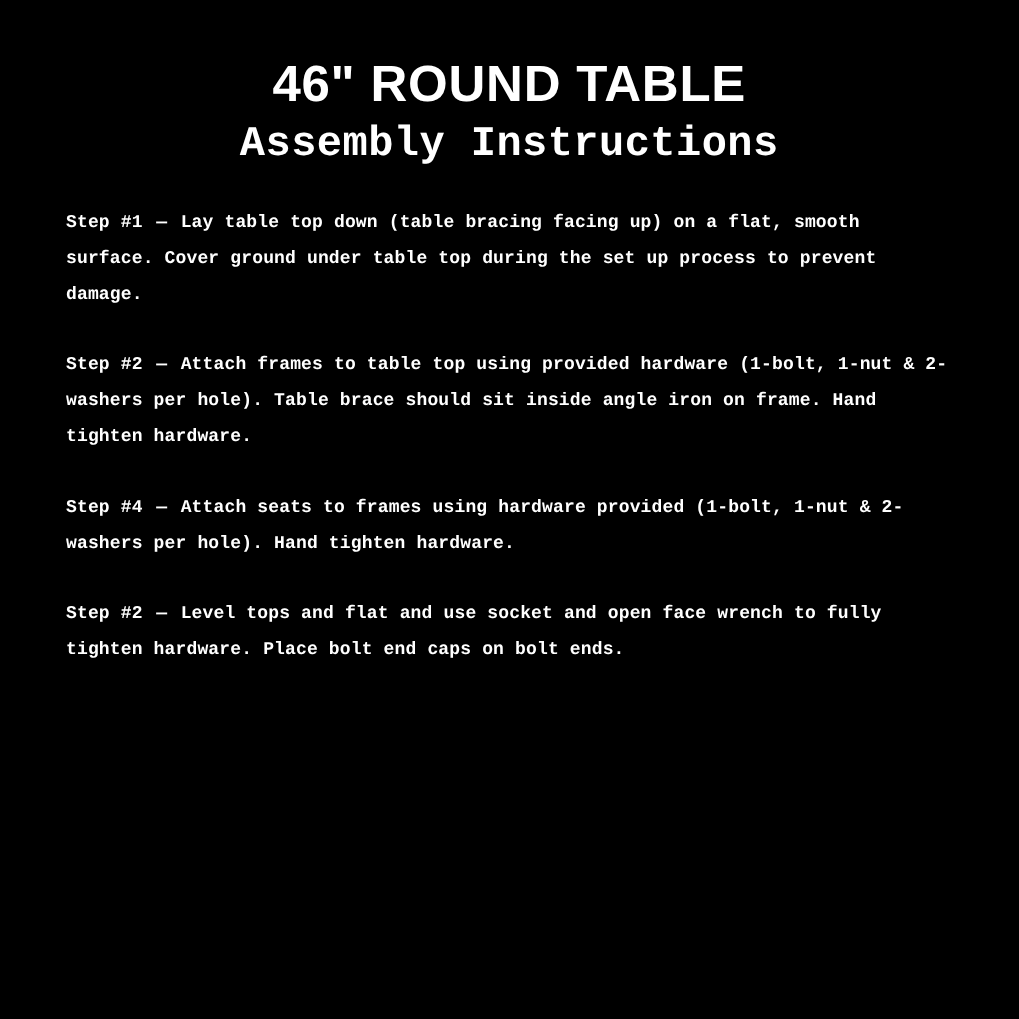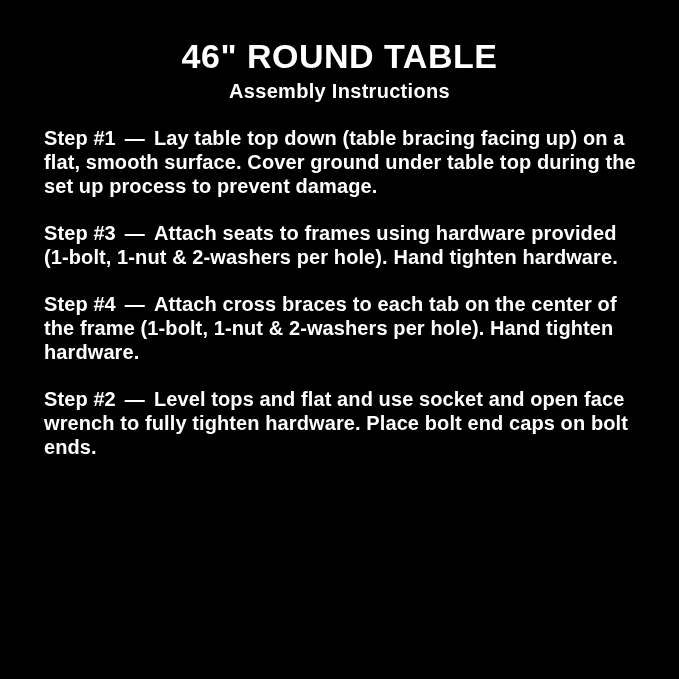--- a/index.html
+++ b/index.html
@@ -22,46 +22,48 @@
     text-align: center;
     padding-top: 38px;
   }
   .title {
     font-size: 34px;
     letter-spacing: 0.5px;
     line-height: 1.1;
     margin: 0;
   }
   .subtitle {
-    font-size: 20px;
+    font-size: 28px;
     letter-spacing: 0.3px;
     line-height: 1.25;
     margin: 4px 0 0 0;
+    font-family: Liberation Mono, monospace;
   }
   .steps {
     padding: 22px 42px 0 44px;
   }
   .step {
-    font-size: 20px;
+    font-size: 12px;
     line-height: 24px;
     margin: 0 0 23px 0;
     letter-spacing: 0.1px;
+    font-family: Liberation Mono, monospace;
   }
   .step-dash {
     display: inline-block;
     margin: 0 9px;
   }
 </style>
 </head>
 <body>
 
 <div class="sheet">
   <div class="header">
     <h1 class="title">46" ROUND TABLE</h1>
     <h2 class="subtitle">Assembly Instructions</h2>
   </div>
   <div class="steps">
     <p class="step"><span>Step #1</span><span class="step-dash">—</span><span>Lay table top down (table bracing facing up) on a flat, smooth surface. Cover ground under table top during the set up process to prevent damage.</span></p>
-      <p class="step"><span>Step #3</span><span class="step-dash">—</span><span>Attach seats to frames using hardware provided (1-bolt, 1-nut &amp; 2-washers per hole). Hand tighten hardware.</span></p>
-      <p class="step"><span>Step #4</span><span class="step-dash">—</span><span>Attach cross braces to each tab on the center of the frame (1-bolt, 1-nut &amp; 2-washers per hole). Hand tighten hardware.</span></p>
+      <p class="step"><span>Step #2</span><span class="step-dash">—</span><span>Attach frames to table top using provided hardware (1-bolt, 1-nut &amp; 2-washers per hole). Table brace should sit inside angle iron on frame. Hand tighten hardware.</span></p>
+      <p class="step"><span>Step #4</span><span class="step-dash">—</span><span>Attach seats to frames using hardware provided (1-bolt, 1-nut &amp; 2-washers per hole). Hand tighten hardware.</span></p>
       <p class="step"><span>Step #2</span><span class="step-dash">—</span><span>Level tops and flat and use socket and open face wrench to fully tighten hardware. Place bolt end caps on bolt ends.</span></p>
   </div>
 </div>
 
 </body></html>

